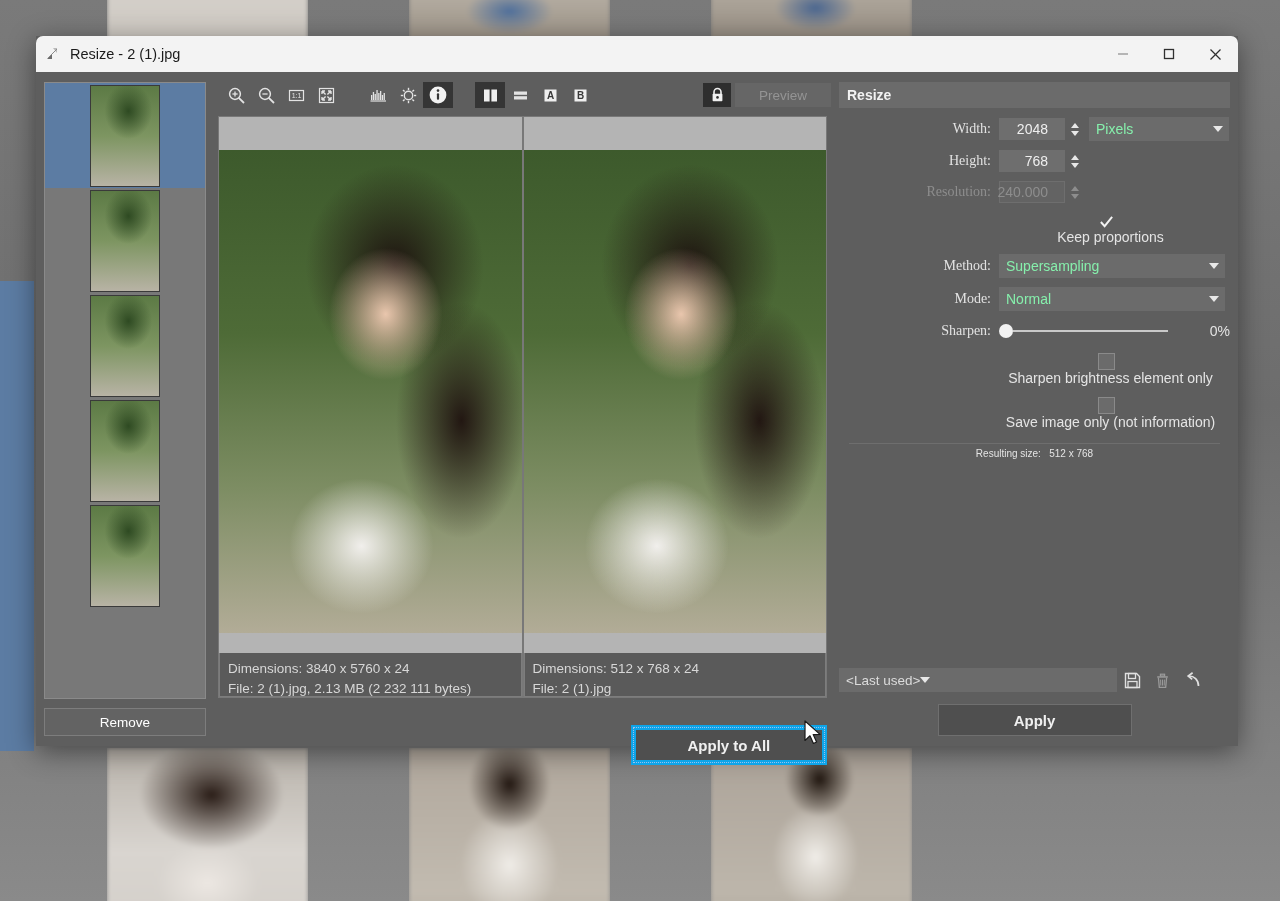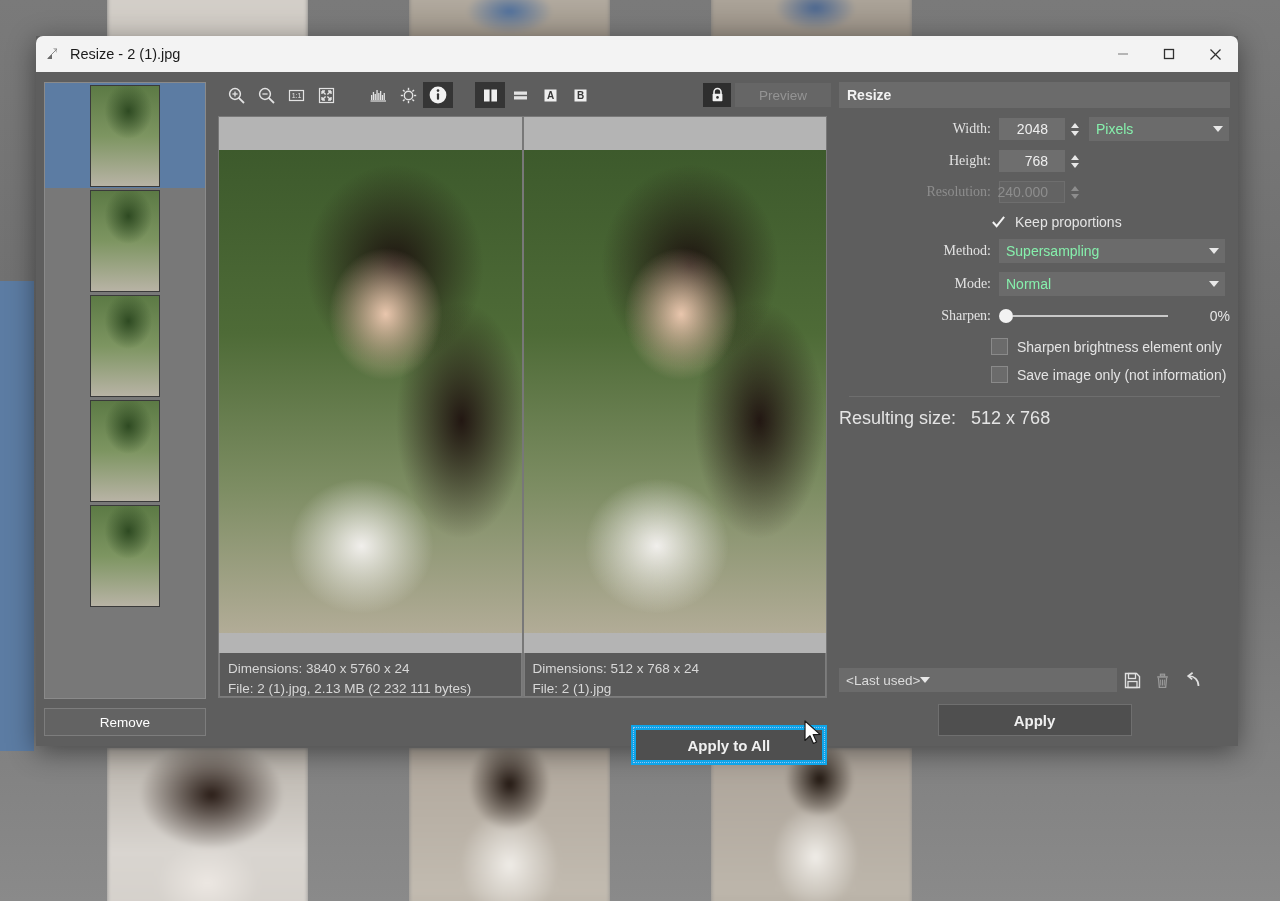--- a/index.html
+++ b/index.html
@@ -95,30 +95,30 @@
   .flabel.dim{color:#8d8d8d;}
   .numbox{width:66px;height:22px;background:#6e6e6e;border:1px solid #6e6e6e;
           color:#efefef;font-size:14px;text-align:right;padding-right:16px;
           display:flex;align-items:center;justify-content:flex-end;box-sizing:border-box;}
   .numbox.dim{background:#636363;color:#8d8d8d;}
   .spin{width:13px;height:22px;display:flex;flex-direction:column;justify-content:center;
         align-items:center;gap:3px;margin-left:3px;}
   .selbox{height:24px;background:#6b6b6b;color:#86efac;font-size:14px;
           display:flex;align-items:center;padding:0 6px 0 7px;box-sizing:border-box;}
   .selbox .cv{flex:1;}
-  .chkrow{display:flex;align-items:center;margin-top:11px;padding-left:152px;}
+  .chkrow{display:flex;align-items:center;margin-top:11px;padding-left:152px;flex-direction:column;}
   .chk{width:15px;height:15px;border:1px solid #8a8a8a;background:#6b6b6b;
        margin-right:9px;display:flex;align-items:center;justify-content:center;}
   .chk.checked{border:none;background:transparent;}
   .chktxt{color:#e4e4e4;font-size:14px;}
   .slider{flex:1;height:22px;display:flex;align-items:center;position:relative;}
   .strack{position:absolute;left:14px;right:0;height:2px;background:#c9c9c9;}
   .sknob{width:14px;height:14px;border-radius:50%;background:#f2f2f2;position:relative;}
   .divider{height:1px;background:#6e6e6e;margin:13px 10px 0 10px;}
-  .result{color:#e4e4e4;font-size:18px;text-align:left;margin-top:11px;}
+  .result{color:#e4e4e4;font-size:10px;text-align:center;margin-top:4px;}
   .presetrow{display:flex;align-items:center;gap:0;margin-bottom:10px;}
   .presetsel{width:278px;height:24px;background:#6b6b6b;color:#dcdcdc;font-size:13.5px;
              display:flex;align-items:center;padding:0 6px 0 7px;box-sizing:border-box;}
   .picon{width:30px;height:28px;display:flex;align-items:center;justify-content:center;
          color:#e0e0e0;}
   .picon.dim{color:#9a9a9a;}
   .caret{width:0;height:0;border-left:5px solid transparent;border-right:5px solid transparent;
          border-top:6px solid #e8e8e8;}
   .cursor{position:absolute;left:804px;top:720px;pointer-events:none;}
 </style>

